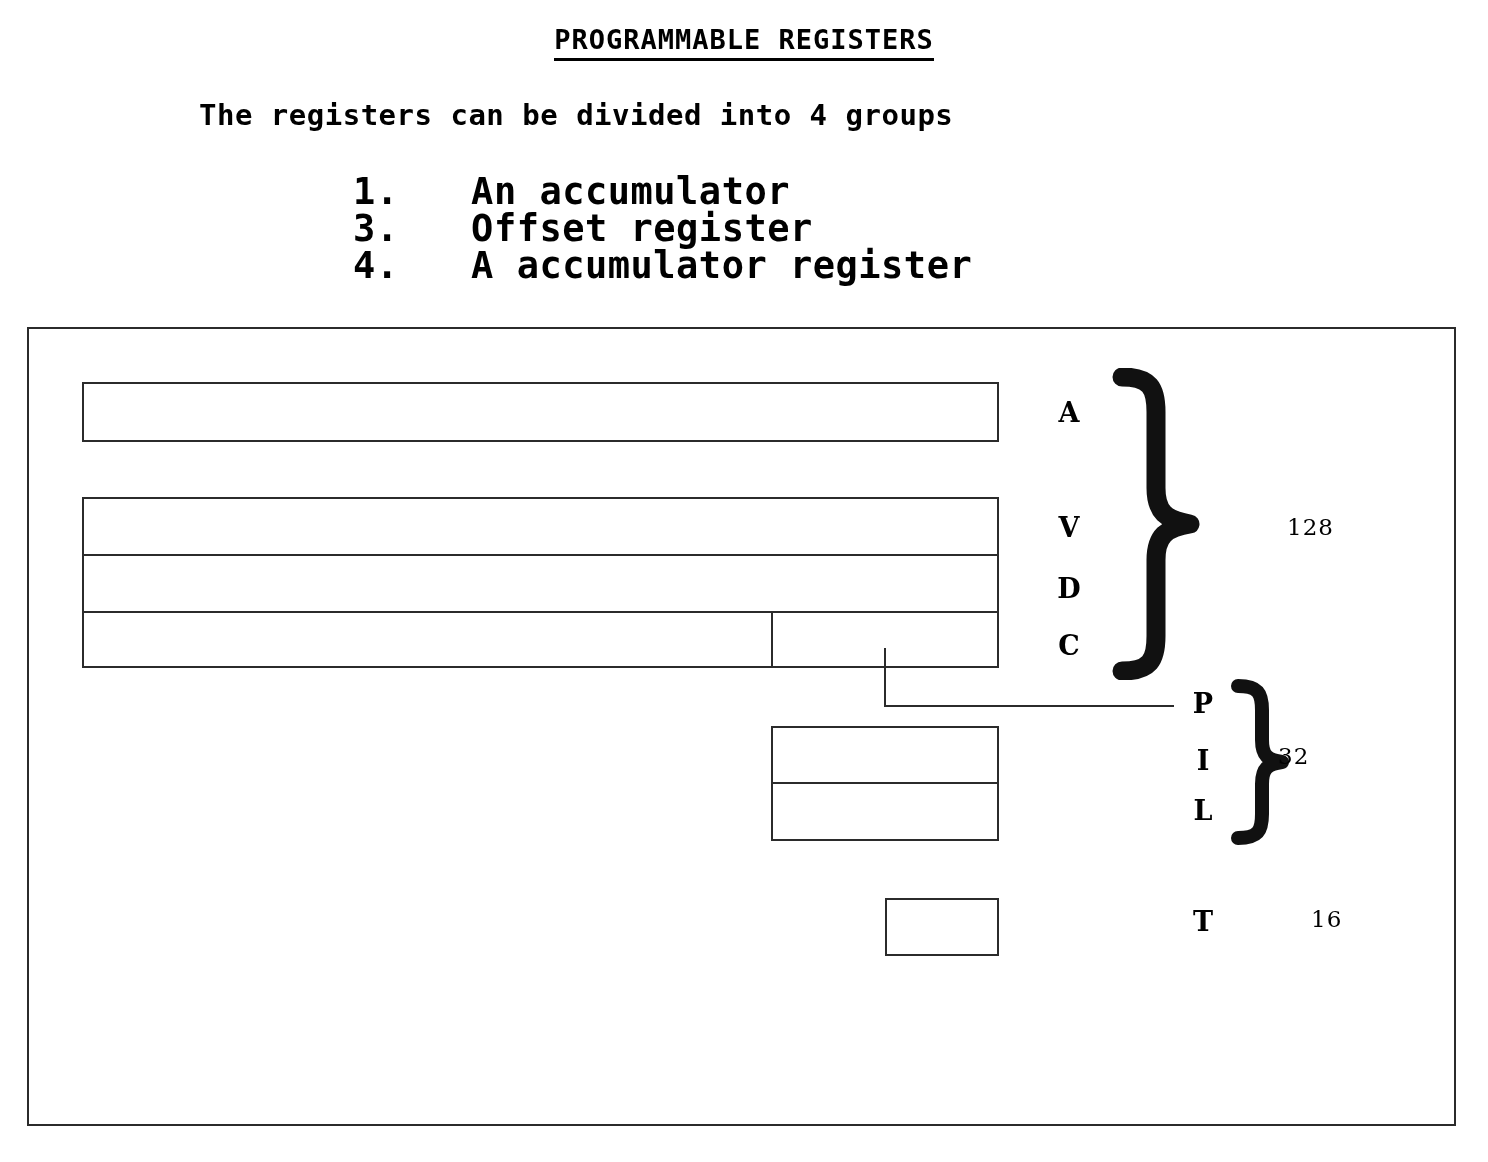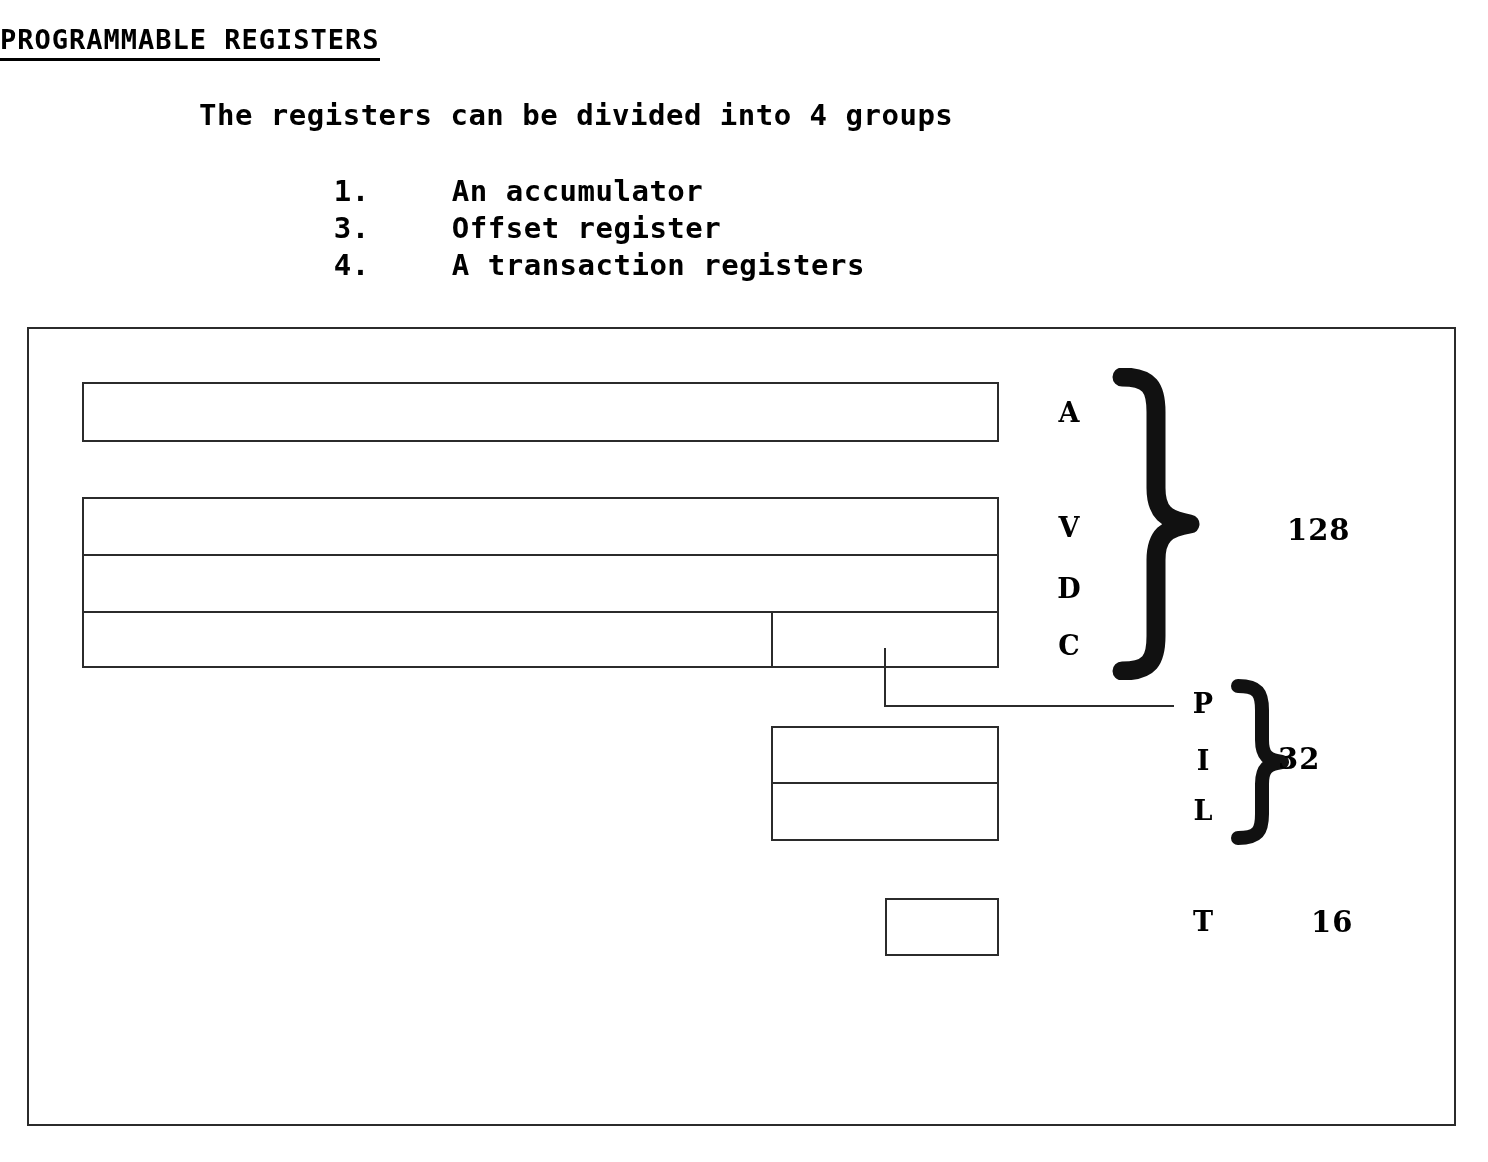--- a/index.html
+++ b/index.html
@@ -15,20 +15,21 @@
     color: #000000;
     overflow: hidden;
   }
 
   
   #page-title {
     position: absolute;
     left: 0;
     top: 24px;
     width: 1488px;
+    text-align: center;
     font-size: 27px;
     font-weight: bold;
     letter-spacing: 1px;
   }
   #page-title span.title-text {
     border-bottom: 3px solid #000;
     padding-bottom: 3px;
   }
 
   
@@ -39,21 +40,21 @@
     font-size: 29px;
     font-weight: bold;
     letter-spacing: 0.5px;
     white-space: pre;
     margin-left: 33px;
   }
   #group-list {
     position: absolute;
     left: 262px;
     top: 136px;
-    font-size: 29px;
+    font-size: 37px;
     font-weight: bold;
     letter-spacing: 0.5px;
   }
   .group-list-item {
     height: 37px;
     line-height: 37px;
     white-space: pre;
     display: block;
   }
   .group-list-num {
@@ -121,22 +122,22 @@
   #label-v { left: 1052px; top: 514px; }
   #label-d { left: 1052px; top: 575px; }
   #label-c { left: 1052px; top: 632px; }
   #label-p { left: 1186px; top: 690px; }
   #label-i { left: 1186px; top: 747px; }
   #label-l { left: 1186px; top: 797px; }
   #label-t { left: 1186px; top: 908px; }
 
   .size-label {
     position: absolute;
-    font-size: 29px;
-    font-weight: bold;
+    font-size: 23px;
+    font-weight: normal;
     font-family: "DejaVu Serif", "Liberation Serif", serif;
     line-height: 1;
     letter-spacing: 1px;
   }
   #size-128 { left: 1287px; top: 516px; }
   #size-32  { left: 1278px; top: 745px; }
   #size-16  { left: 1311px; top: 908px; text-align: center; }
 
   
   .brace { position: absolute; }
@@ -153,21 +154,21 @@
 <div id="intro-line">The registers can be divided into 4 groups</div>
 
 <div id="group-list">
   <span class="group-list-item">
     <span class="group-list-num">1.</span><span>An accumulator</span>
   </span>
   <span class="group-list-item">
     <span class="group-list-num">3.</span><span>Offset register</span>
   </span>
   <span class="group-list-item">
-    <span class="group-list-num">4.</span><span>A transaction registers</span>
+    <span class="group-list-num">4.</span><span>A accumulator register</span>
   </span>
 </div>
 
 <div id="diagram-frame"></div>
 
 <div class="reg-box" id="box-accumulator"></div>
 
 <div class="reg-box" id="box-segments">
   <div class="reg-cell" style="left:0;top:0;width:100%;height:57px;"></div>
   <div class="reg-cell" style="left:0;top:57px;width:100%;height:57px;"></div>

